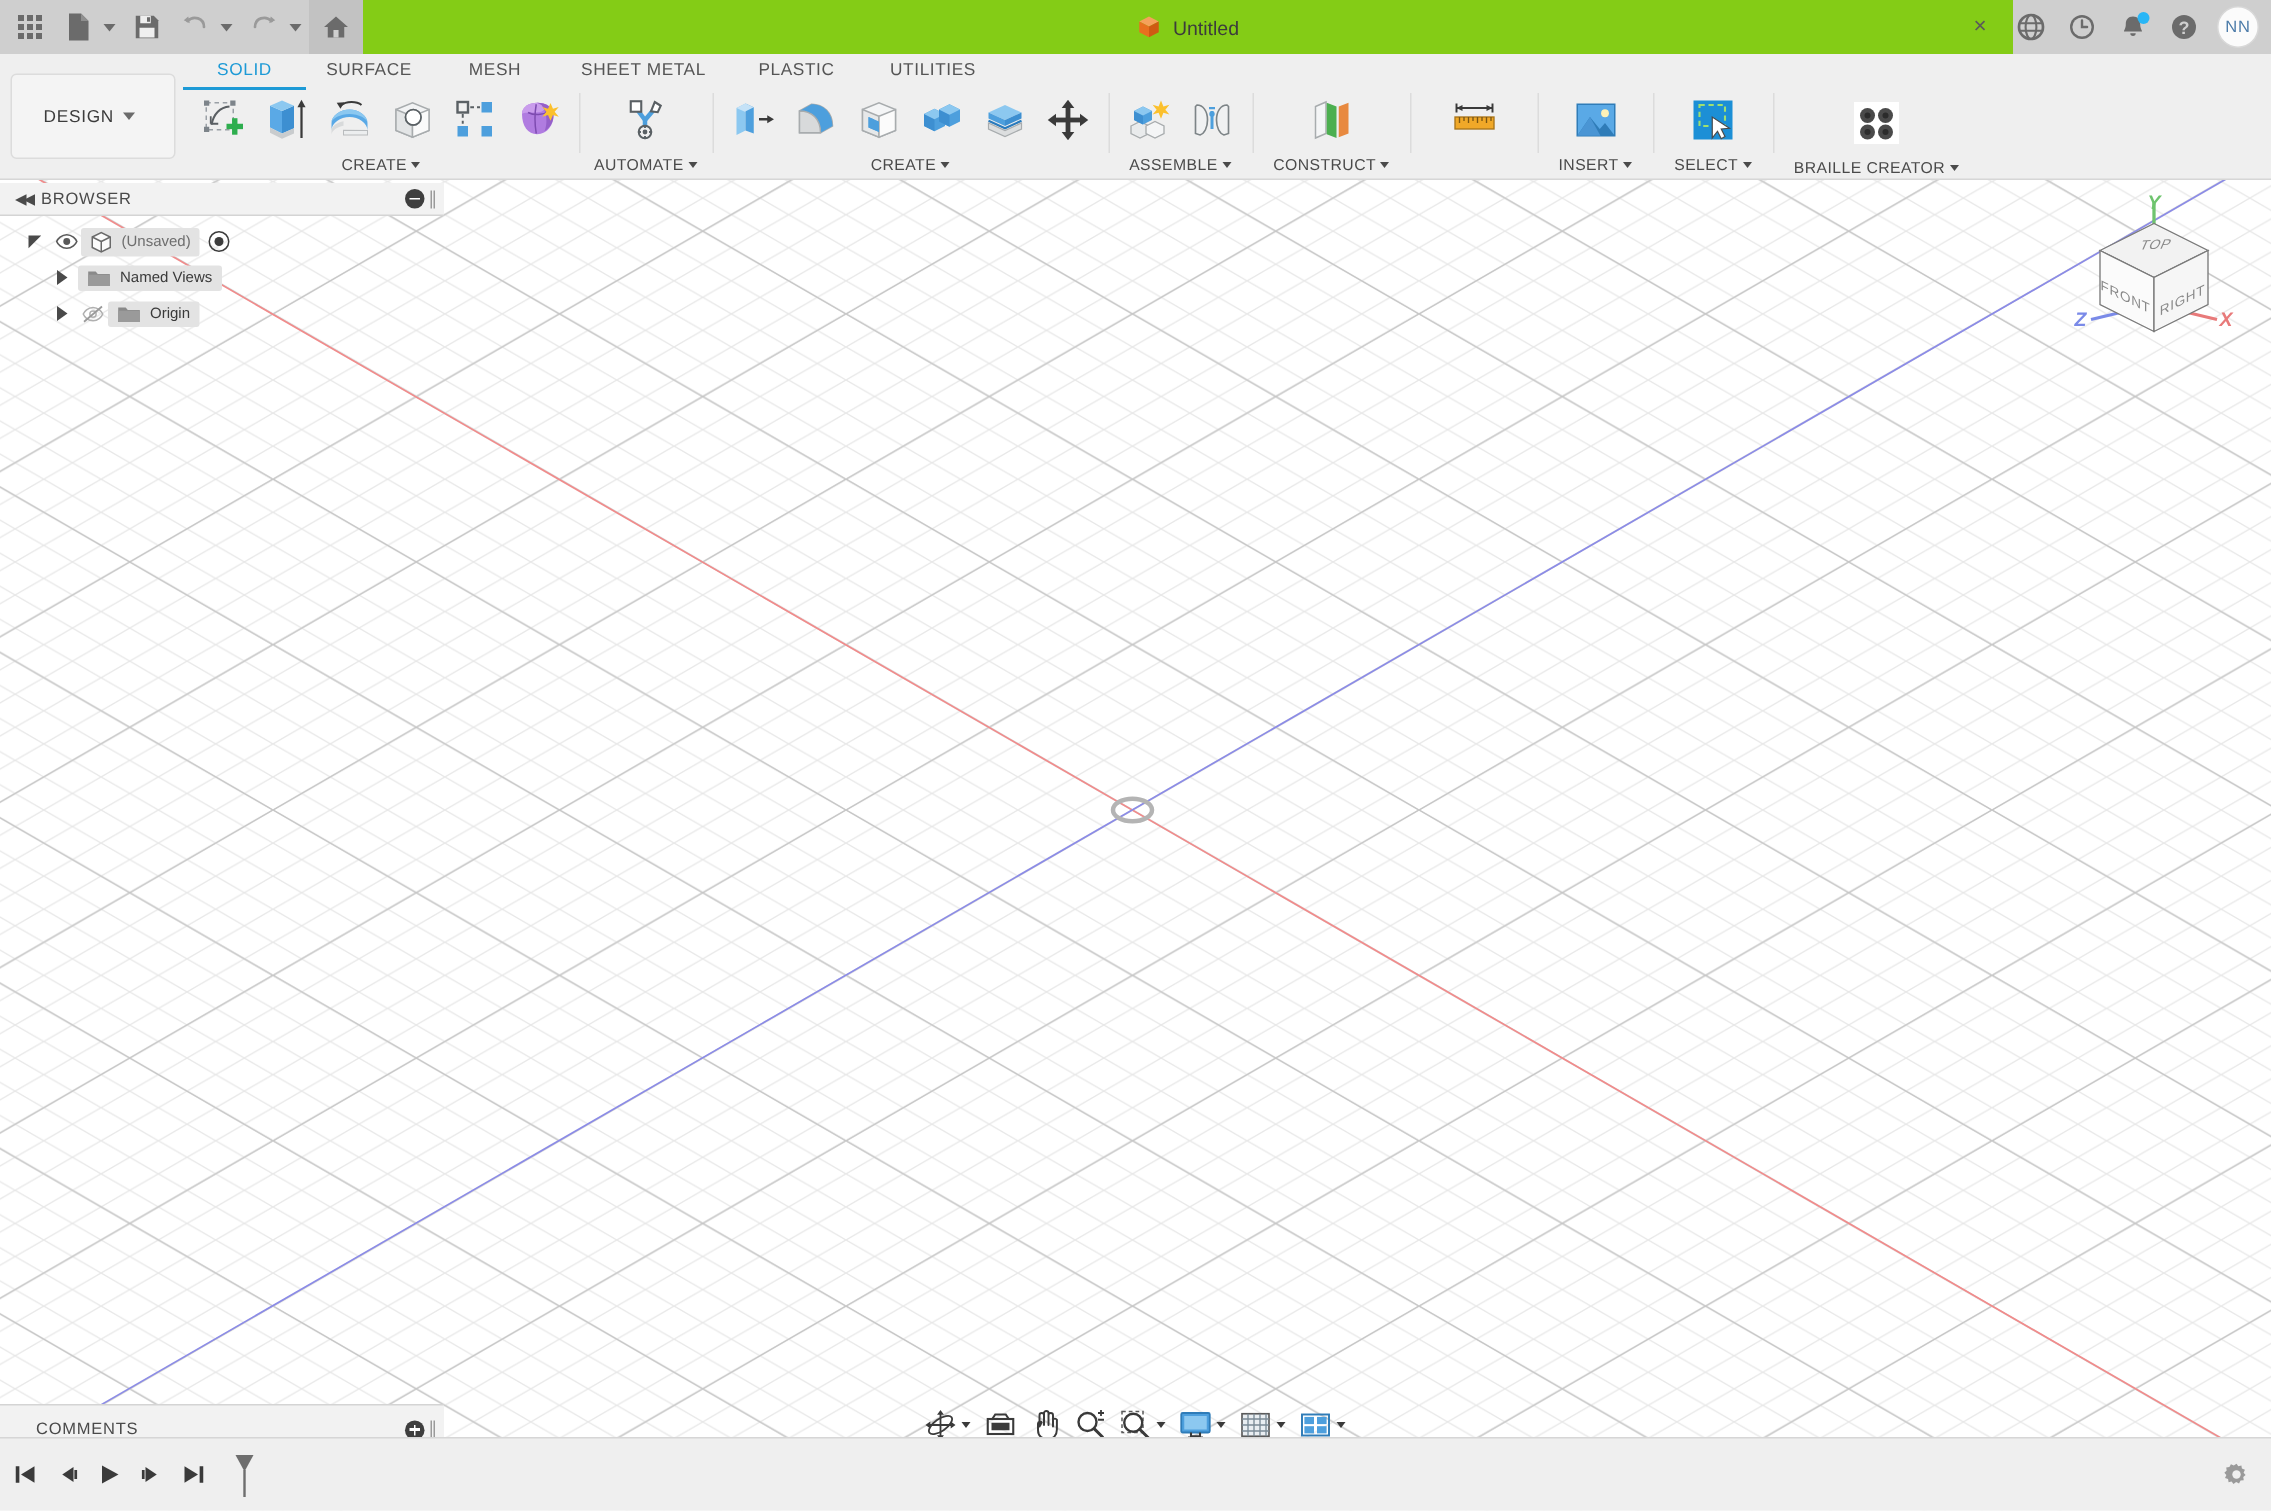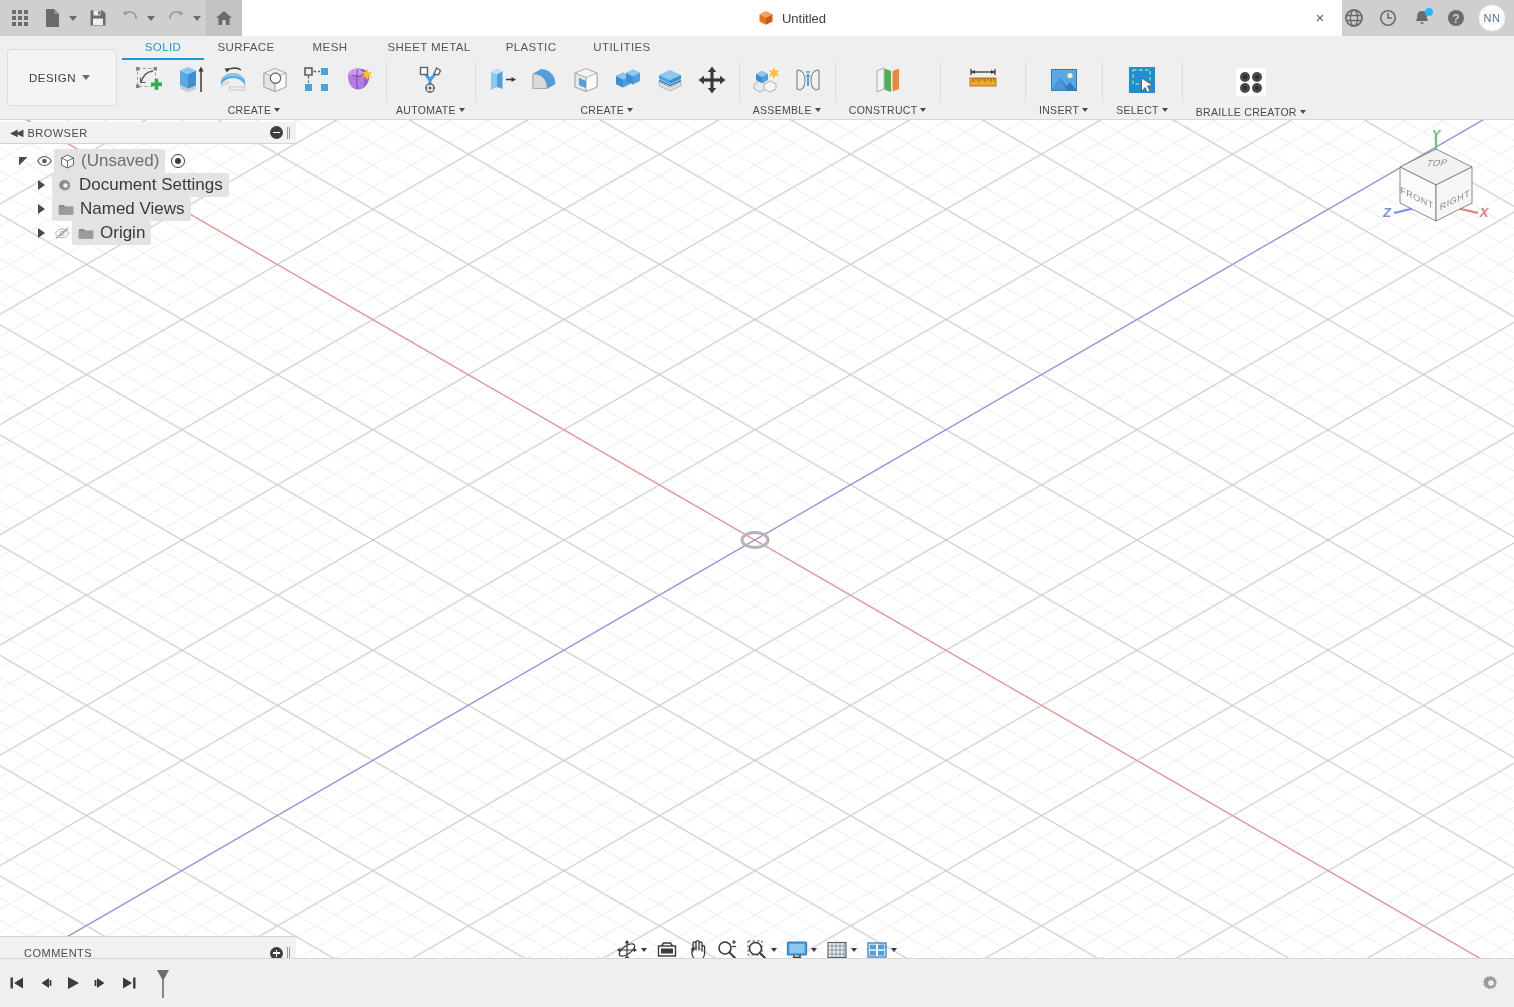--- a/index.html
+++ b/index.html
@@ -25,21 +25,21 @@
   }
   .tb-btn.active { background: #c2c2c2; }
   .tb-combo { display: flex; align-items: center; cursor: pointer; height: 32px; border-radius:2px; }
   .caret-sm {
     width: 0; height: 0; border-left: 4px solid transparent; border-right: 4px solid transparent;
     border-top: 5px solid #6b6b6b; margin: 0 5px 0 1px;
   }
   .tab-strip { flex: 1; position: relative; display: flex; align-items: flex-end; }
   .doc-tab {
     position: absolute; left: 0px; top: 0; height: 36px; width: 1100px;
-    background: #ffffff;
+    background: #84cc16;
     display: flex; align-items: center; justify-content: center;
   }
   .doc-tab-inner { display: flex; align-items: center; gap: 8px; }
   .doc-title { font-size: 13px; color: #3c3c3c; }
   .tab-close {
     position: absolute; right: 14px; top: 10px; width: 16px; height: 16px;
     cursor: pointer; color: #5a5a5a; font-size: 15px; line-height: 16px; text-align: center;
   }
   .tb-right { display: flex; align-items: center; height: 36px; padding-right: 8px; gap: 2px; }
   .new-tab-btn {
@@ -144,21 +144,21 @@
   }
   .tri {
     width: 0; height: 0; border-top: 5px solid transparent; border-bottom: 5px solid transparent;
     border-left: 7px solid transparent;
   }
   .tri.closed { border-left-color: #4a4a4a; }
   .node-pill {
     display: flex; align-items: center; gap: 6px; padding: 2px 6px; border-radius: 2px;
   }
   .node-pill.hl { background: #e3e3e3; }
-  .node-label { font-size: 17px; color: #3a3a3a; white-space: nowrap; }
+  .node-label { font-size: 10px; color: #3a3a3a; white-space: nowrap; }
   .node-label.dim { color: #6e6e6e; }
   .eye-slot { width: 20px; display: flex; align-items: center; justify-content: center; cursor: pointer; }
   .radio-ring {
     width: 14px; height: 14px; border-radius: 50%; border: 1.6px solid #3c3c3c;
     display: flex; align-items: center; justify-content: center; cursor: pointer;
   }
   .radio-ring i { width: 6px; height: 6px; border-radius: 50%; background: #3c3c3c; display: block; }
 
   
   .comments {
@@ -824,32 +824,20 @@
             <path d="M1.5 4 L7.5 7 L7.5 14" fill="none" stroke="#6a6a6a" stroke-width="1"></path>
             <path d="M13.5 4 L7.5 7" fill="none" stroke="#6a6a6a" stroke-width="1"></path>
           </svg>
           <span class="node-label dim">(Unsaved)</span>
         </span>
         <span class="radio-ring" style="margin-left:6px;">
             <i></i>
           </span>
       </div>
 
-      <div class="node" style="padding-left:30px;">
-        <span class="twisty">
-          <span class="tri closed"></span>
-        </span>
-        <span class="node-pill hl">
-          <svg width="15" height="15" viewBox="0 0 16 16">
-            <path d="M8 1.6 l1.1 1.5 l1.8 -0.5 l0.3 1.9 l1.8 0.7 l-0.8 1.7 l1.2 1.4 l-1.4 1.2 l0.3 1.9 l-1.9 0.2 l-0.9 1.7 l-1.7 -0.8 l-1.6 1.1 l-1.1 -1.5 l-1.8 0.5 l-0.3 -1.9 l-1.8 -0.7 l0.8 -1.7 l-1.2 -1.4 l1.4 -1.2 l-0.3 -1.9 l1.9 -0.2 l0.9 -1.7 l1.7 0.8 Z" fill="#8a8a8a"></path>
-            <circle cx="8" cy="8" r="2.5" fill="#f2f2f2"></circle>
-          </svg>
-          <span class="node-label">Document Settings</span>
-        </span>
-      </div>
 
       <div class="node" style="padding-left:30px;">
         <span class="twisty">
           <span class="tri closed"></span>
         </span>
         <span class="node-pill hl">
           <svg width="16" height="13" viewBox="0 0 16 13">
             <path d="M0.8 2 h5 l1.4 1.6 h8 v8 h-14.4 Z" fill="#8a8a8a"></path>
             <path d="M0.8 4.2 h14.4 v7.4 h-14.4 Z" fill="#9a9a9a"></path>
           </svg>

